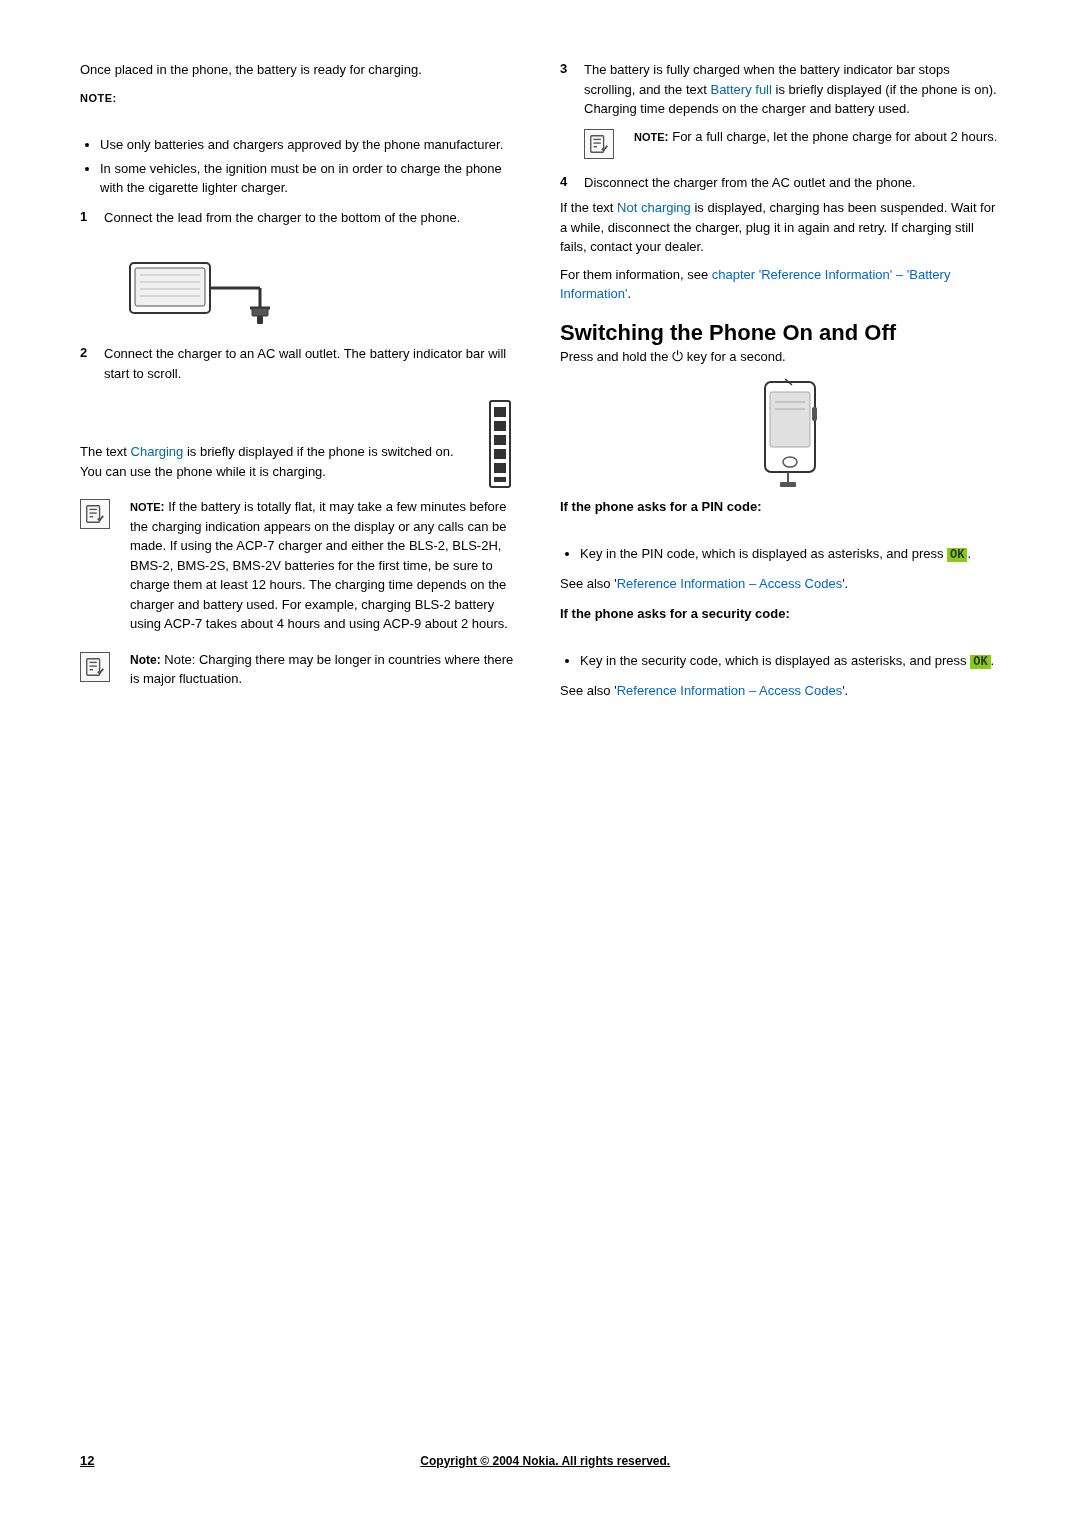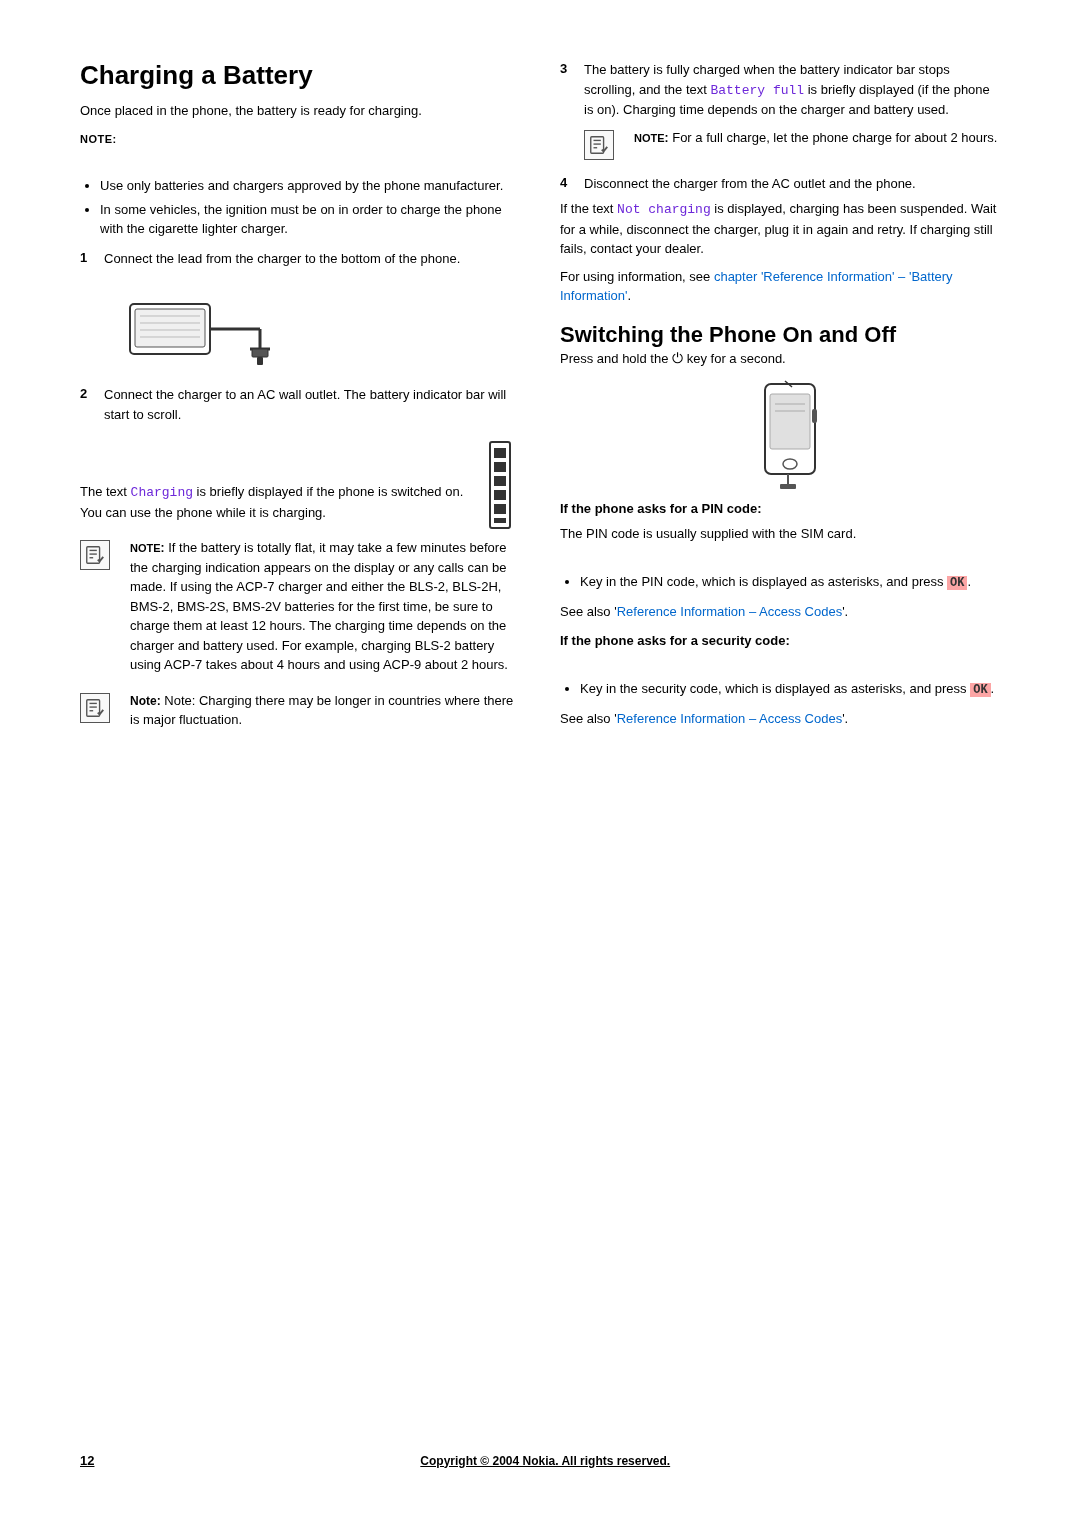--- a/index.html
+++ b/index.html
@@ -111,22 +111,22 @@
     }
     .note-icon svg {
       width: 22px;
       height: 22px;
     }
     .note-content {
       font-size: 12px;
       line-height: 1.5;
     }
     .inline-code {
-      font-family: Liberation Mono, monospace;
-      color: #6d28d9;
+      font-family: Liberation Sans, sans-serif;
+      color: #0369a1;
       font-size: 13px;
     }
     .link-text {
       color: #0066cc;
       text-decoration: none;
     }
     .phone-on-off-image {
       width: 120px;
       height: 110px;
       margin: 10px auto;
@@ -137,21 +137,21 @@
     .subheading {
       font-size: 13px;
       font-weight: bold;
       margin-bottom: 6px;
       margin-top: 10px;
     }
     .ok-code {
       font-family: 'Courier New', Courier, monospace;
       font-size: 12px;
       color: #333;
-      background: #fca5a5;
+      background: #84cc16;
       padding: 0 3px;
       font-weight: bold;
     }
     .footer {
       display: flex;
       justify-content: space-between;
       align-items: center;
       margin-top: 30px;
       padding-top: 10px;
       border-top: none;
@@ -197,21 +197,20 @@
   </style>
 </head>
 <body>
 
 <div class="page">
   <div class="two-col">
 
     <div class="col-left">
 
       <div class="section-divider">
-        <h1>Charging a Battery</h1>
 
         <p>Once placed in the phone, the battery is ready for charging.</p>
 
         <p>
           <span class="note-label"><span class="note-inline">N</span><span style="font-variant:normal;font-size:11px;text-transform:none;font-weight:bold;">OTE</span>:</span>
         </p>
 
         <ul class="bullet-list">
           <li>Use only batteries and chargers approved by the phone manufacturer.</li>
           <li>In some vehicles, the ignition must be on in order to charge the phone with the cigarette lighter charger.</li>
@@ -330,21 +329,21 @@
       <div class="step step-block">
         <span class="step-num">4</span>
         <span class="step-text">Disconnect the charger from the AC outlet and the phone.</span>
       </div>
 
       <p>
         <span>If the text </span><span class="inline-code">Not charging</span><span> is displayed, charging has been suspended. Wait for a while, disconnect the charger, plug it in again and retry. If charging still fails, contact your dealer.</span>
       </p>
 
       <p style="margin-bottom:16px;">
-        <span>For using information, see </span><a class="link-text">chapter 'Reference Information' – 'Battery Information'</a><span>.</span>
+        <span>For them information, see </span><a class="link-text">chapter 'Reference Information' – 'Battery Information'</a><span>.</span>
       </p>
 
       <div>
         <h2>Switching the Phone On and Off</h2>
 
         <p>
           <span>Press and hold the </span><span style="font-size:14px;">⏻</span><span> key for a second.</span>
         </p>
 
         <div class="phone-on-off-image">
@@ -363,21 +362,20 @@
 
             <line x1="65" y1="2" x2="72" y2="8" stroke="#333" stroke-width="1.5"></line>
 
             <line x1="68" y1="95" x2="68" y2="107" stroke="#555" stroke-width="2"></line>
             <rect x="60" y="105" width="16" height="5" rx="1" fill="#555"></rect>
           </svg>
         </div>
 
         <p class="subheading">If the phone asks for a PIN code:</p>
 
-        <p>The PIN code is usually supplied with the SIM card.</p>
 
         <ul class="bullet-list">
           <li>
             <span>Key in the PIN code, which is displayed as asterisks, and press </span><span class="ok-code">OK</span><span>.</span>
           </li>
         </ul>
 
         <p style="margin-left:0; margin-bottom:10px;">
           <span>See also '</span><a class="link-text">Reference Information – Access Codes</a><span>'.</span>
         </p>

